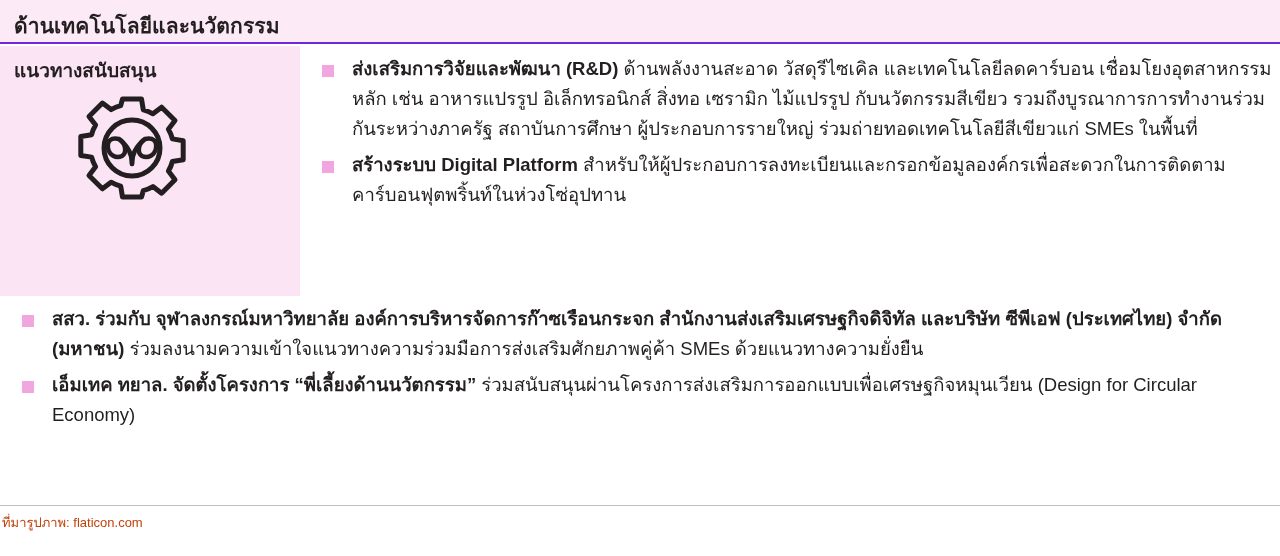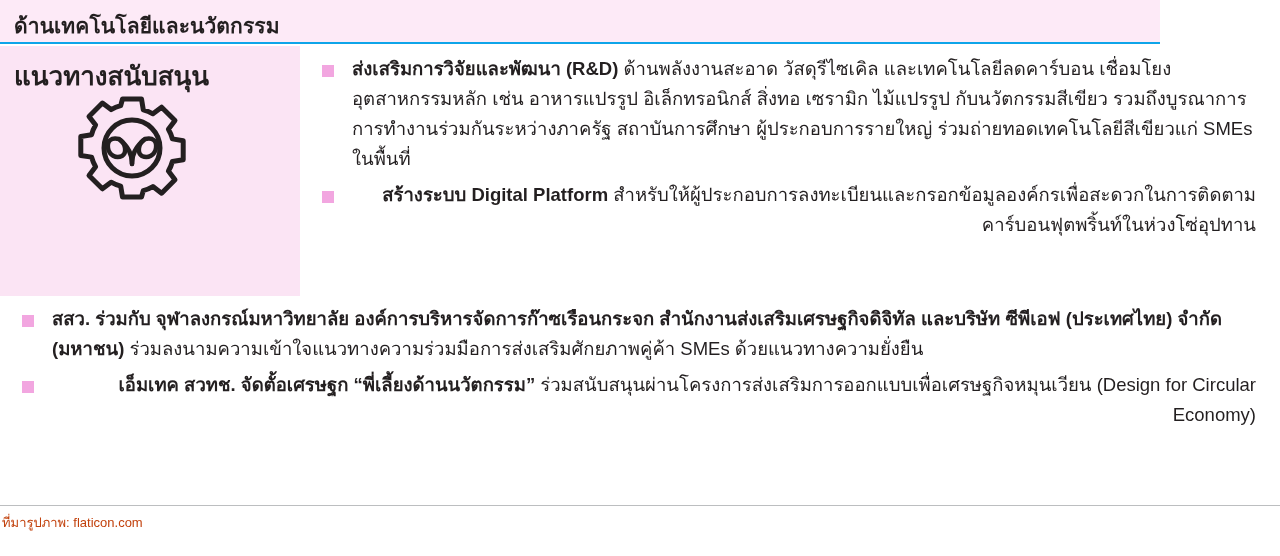--- a/index.html
+++ b/index.html
@@ -15,24 +15,24 @@
     height: 556px;
     background: #ffffff;
     overflow: hidden;
   }
 
   
   .header-band {
     position: absolute;
     left: 0;
     top: 0;
-    width: 1160px;
+    width: 1280px;
     height: 44px;
     background: #fdeaf7;
-    border-bottom: 2px solid #0ea5e9;
+    border-bottom: 2px solid #6d28d9;
   }
   .header-title {
     position: absolute;
     left: 14px;
     top: 9px;
     font-size: 21px;
     font-weight: bold;
     color: #231f20;
     letter-spacing: 0.1px;
     white-space: nowrap;
@@ -73,48 +73,48 @@
   }
 
   .cell-label {
     width: 300px;
     flex: 0 0 300px;
     background: #fbe4f4;
     padding: 10px 14px 10px 14px;
     position: relative;
   }
   .cell-label-text {
-    font-size: 26px;
+    font-size: 19px;
     font-weight: bold;
     color: #231f20;
     line-height: 1.55;
   }
 
   .cell-content {
     flex: 1 1 auto;
     background: #ffffff;
-    padding: 8px 24px 8px 14px;
+    padding: 8px 8px 8px 14px;
   }
 
   
   ul.bullets {
     list-style: none;
     margin: 0;
     padding: 0;
   }
   ul.bullets > li {
     position: relative;
     padding-left: 38px;
     margin-bottom: 6px;
     font-size: 18.5px;
     line-height: 1.62;
     color: #231f20;
     text-align: left;
   }
-  ul.bullets > li:last-child { margin-bottom: 0; text-align: right; }
+  ul.bullets > li:last-child { margin-bottom: 0; }
   .bullet-marker {
     position: absolute;
     left: 8px;
     top: 11px;
     width: 12px;
     height: 12px;
     background: #f2a6e0;
   }
   .btxt b { font-weight: bold; }
   .btxt { font-weight: normal; }
@@ -184,21 +184,21 @@
 
     <div class="row row-2">
       <div class="cell-content">
         <ul class="bullets">
           <li>
             <span class="bullet-marker"></span>
             <span class="btxt"><b>สสว. ร่วมกับ จุฬาลงกรณ์มหาวิทยาลัย องค์การบริหารจัดการก๊าซเรือนกระจก สำนักงานส่งเสริมเศรษฐกิจดิจิทัล และบริษัท ซีพีเอฟ (ประเทศไทย) จำกัด (มหาชน)</b><span> ร่วมลงนามความเข้าใจแนวทางความร่วมมือการส่งเสริมศักยภาพคู่ค้า SMEs ด้วยแนวทางความยั่งยืน</span></span>
           </li>
           <li>
             <span class="bullet-marker"></span>
-            <span class="btxt"><b>เอ็มเทค สวทช. จัดตั้อเศรษฐก “พี่เลี้ยงด้านนวัตกรรม”</b><span> ร่วมสนับสนุนผ่านโครงการส่งเสริมการออกแบบเพื่อเศรษฐกิจหมุนเวียน (Design for Circular Economy)</span></span>
+            <span class="btxt"><b>เอ็มเทค ทยาล. จัดตั้งโครงการ “พี่เลี้ยงด้านนวัตกรรม”</b><span> ร่วมสนับสนุนผ่านโครงการส่งเสริมการออกแบบเพื่อเศรษฐกิจหมุนเวียน (Design for Circular Economy)</span></span>
           </li>
         </ul>
       </div>
     </div>
 
   </div>
 
   <div class="bottom-rule"></div>
   <div class="credit">ที่มารูปภาพ: flaticon.com</div>
 

